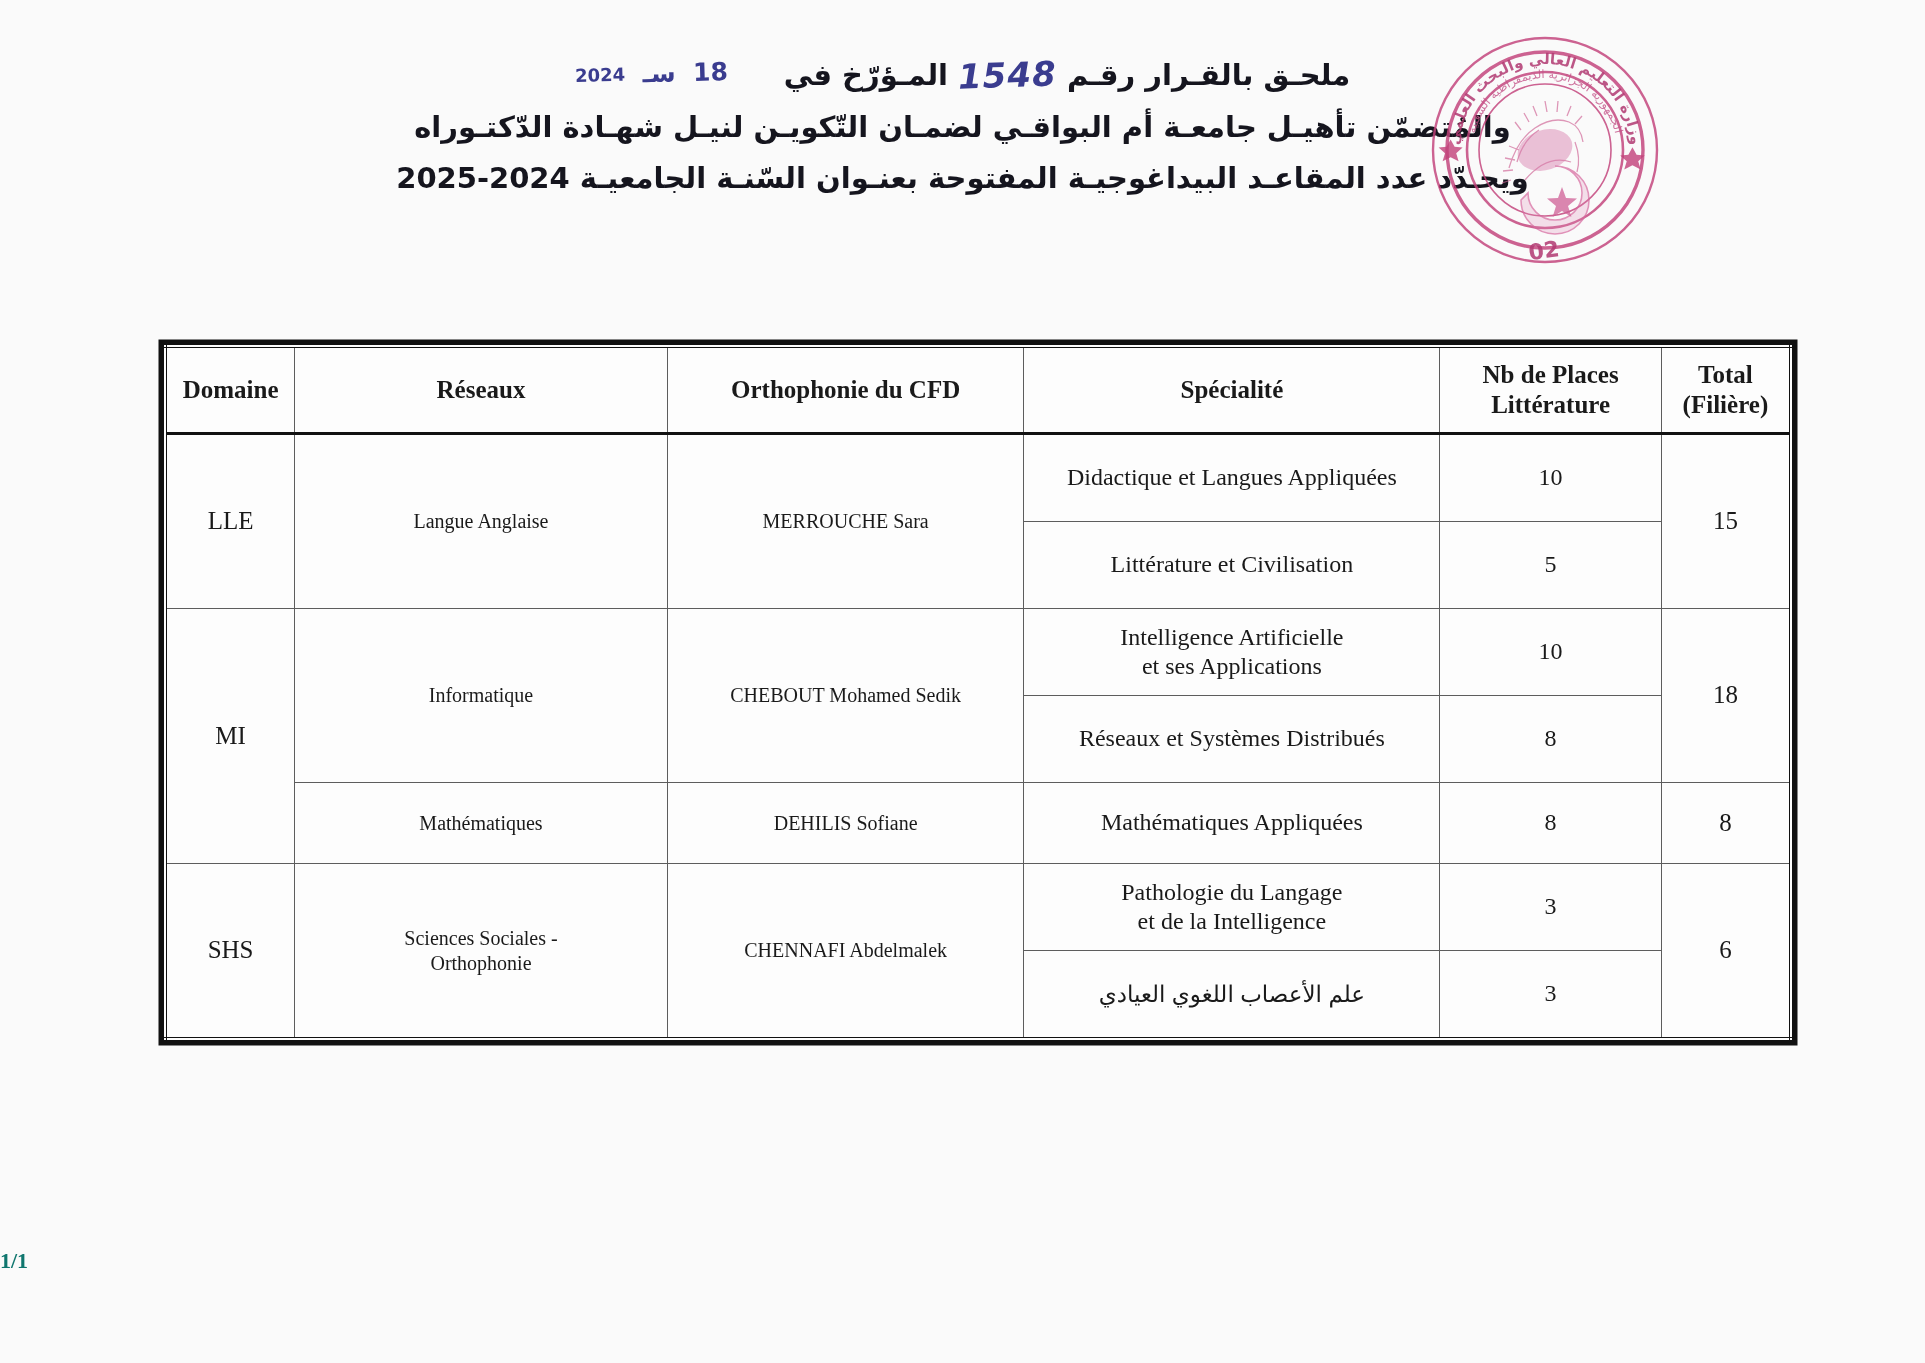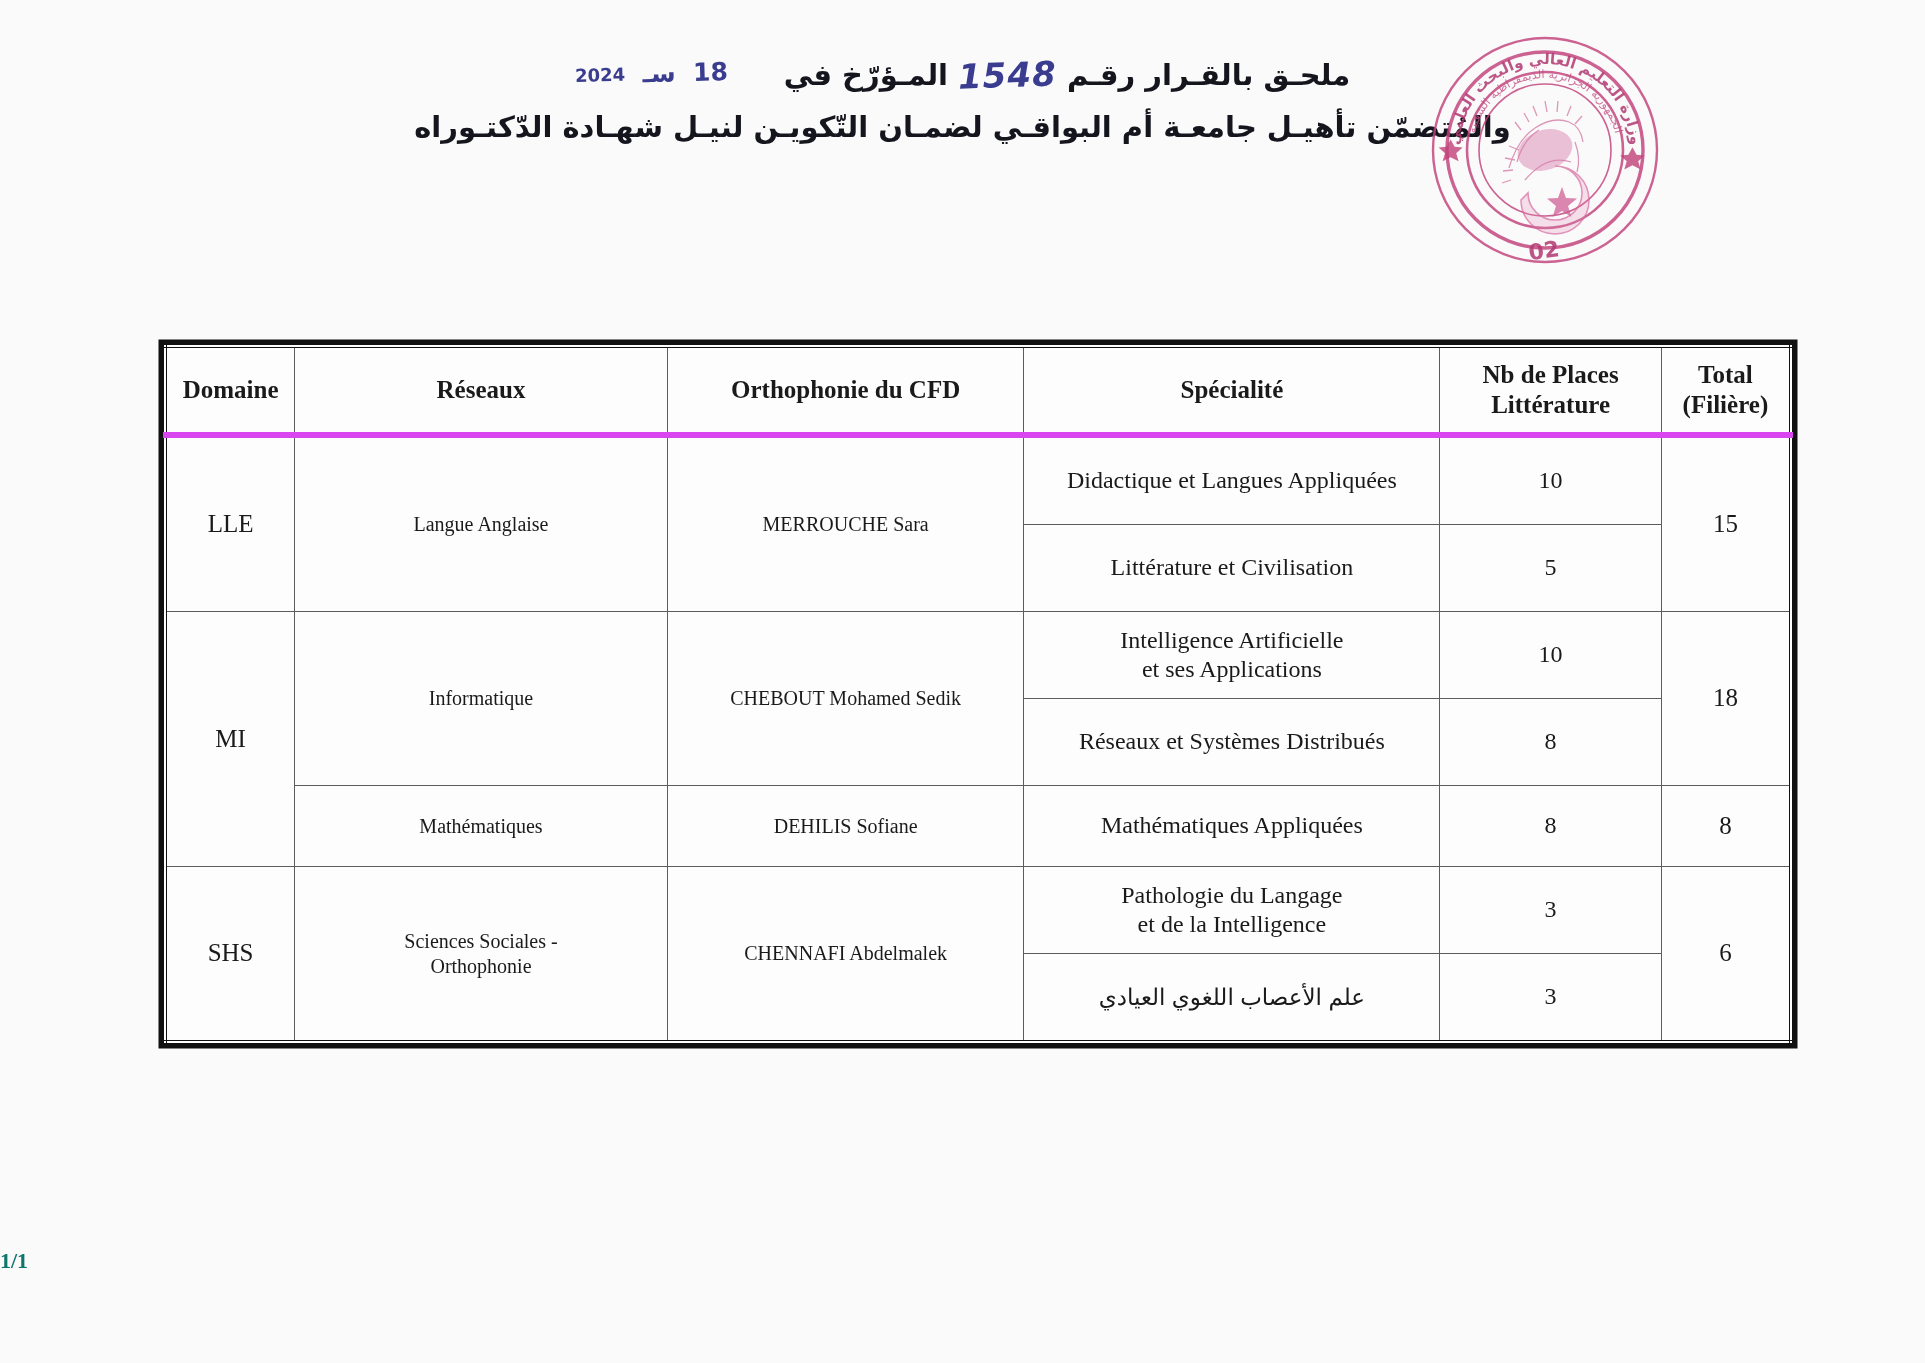--- a/index.html
+++ b/index.html
@@ -152,21 +152,21 @@
     border: 3px solid #111;
     box-shadow: 0 0 0 1.5px #111;
     background: #fdfdfd;
   }
   table#places-table thead tr th { border-top: none; }
   table#places-table thead tr th:first-child { border-left: none; }
   table#places-table thead tr th:last-child { border-right: none; }
   table#places-table tbody tr:last-child td { border-bottom: none; }
   table#places-table tbody td:first-child { border-left: none; }
   table#places-table tbody td:last-child { border-right: none; }
-  table#places-table thead tr { border-bottom: 6px solid #d946ef; }
+  table#places-table thead tr { border-bottom: 1px solid #d946ef; }
   table#places-table thead th { border-bottom: 3px solid #111; }
 
   td.domain-cell, td.total-cell { font-weight: bold; font-size: 25px; }
   td.places-cell { font-weight: bold; font-size: 24px; }
   td.spec-cell { font-size: 24px; }
   td.spec-cell.ar {
     direction: rtl;
     font-family: Liberation Sans, sans-serif;
     font-size: 23px;
   }
@@ -209,20 +209,21 @@
       <span>المـؤرّخ في</span>
       <span class="hw-date">
         <span>18</span>
         <span>&nbsp;سـ&nbsp;</span>
         <span class="yr">2024</span>
       </span>
     </div>
 
     <div class="hdr-line hdr-line-2">والمُتضمّن تأهيـل جامعـة أم البواقـي لضمـان التّكويـن لنيـل شهـادة الدّكتـوراه</div>
 
+    <div class="hdr-line hdr-line-3">ويحـدّد عدد المقاعـد البيداغوجيـة المفتوحة بعنـوان السّنـة الجامعيـة 2024-2025</div>
   </div>
 
   <div id="official-stamp">
     <svg width="240" height="250" viewBox="0 0 240 250">
       <g fill="none" stroke="#c2417a" opacity="0.82">
         <circle cx="120" cy="120" r="112" stroke-width="2.4"></circle>
         <circle cx="120" cy="120" r="98" stroke-width="3.4"></circle>
         <circle cx="120" cy="120" r="78" stroke-width="2.6"></circle>
         <circle cx="120" cy="120" r="66" stroke-width="1.6"></circle>
       </g>

